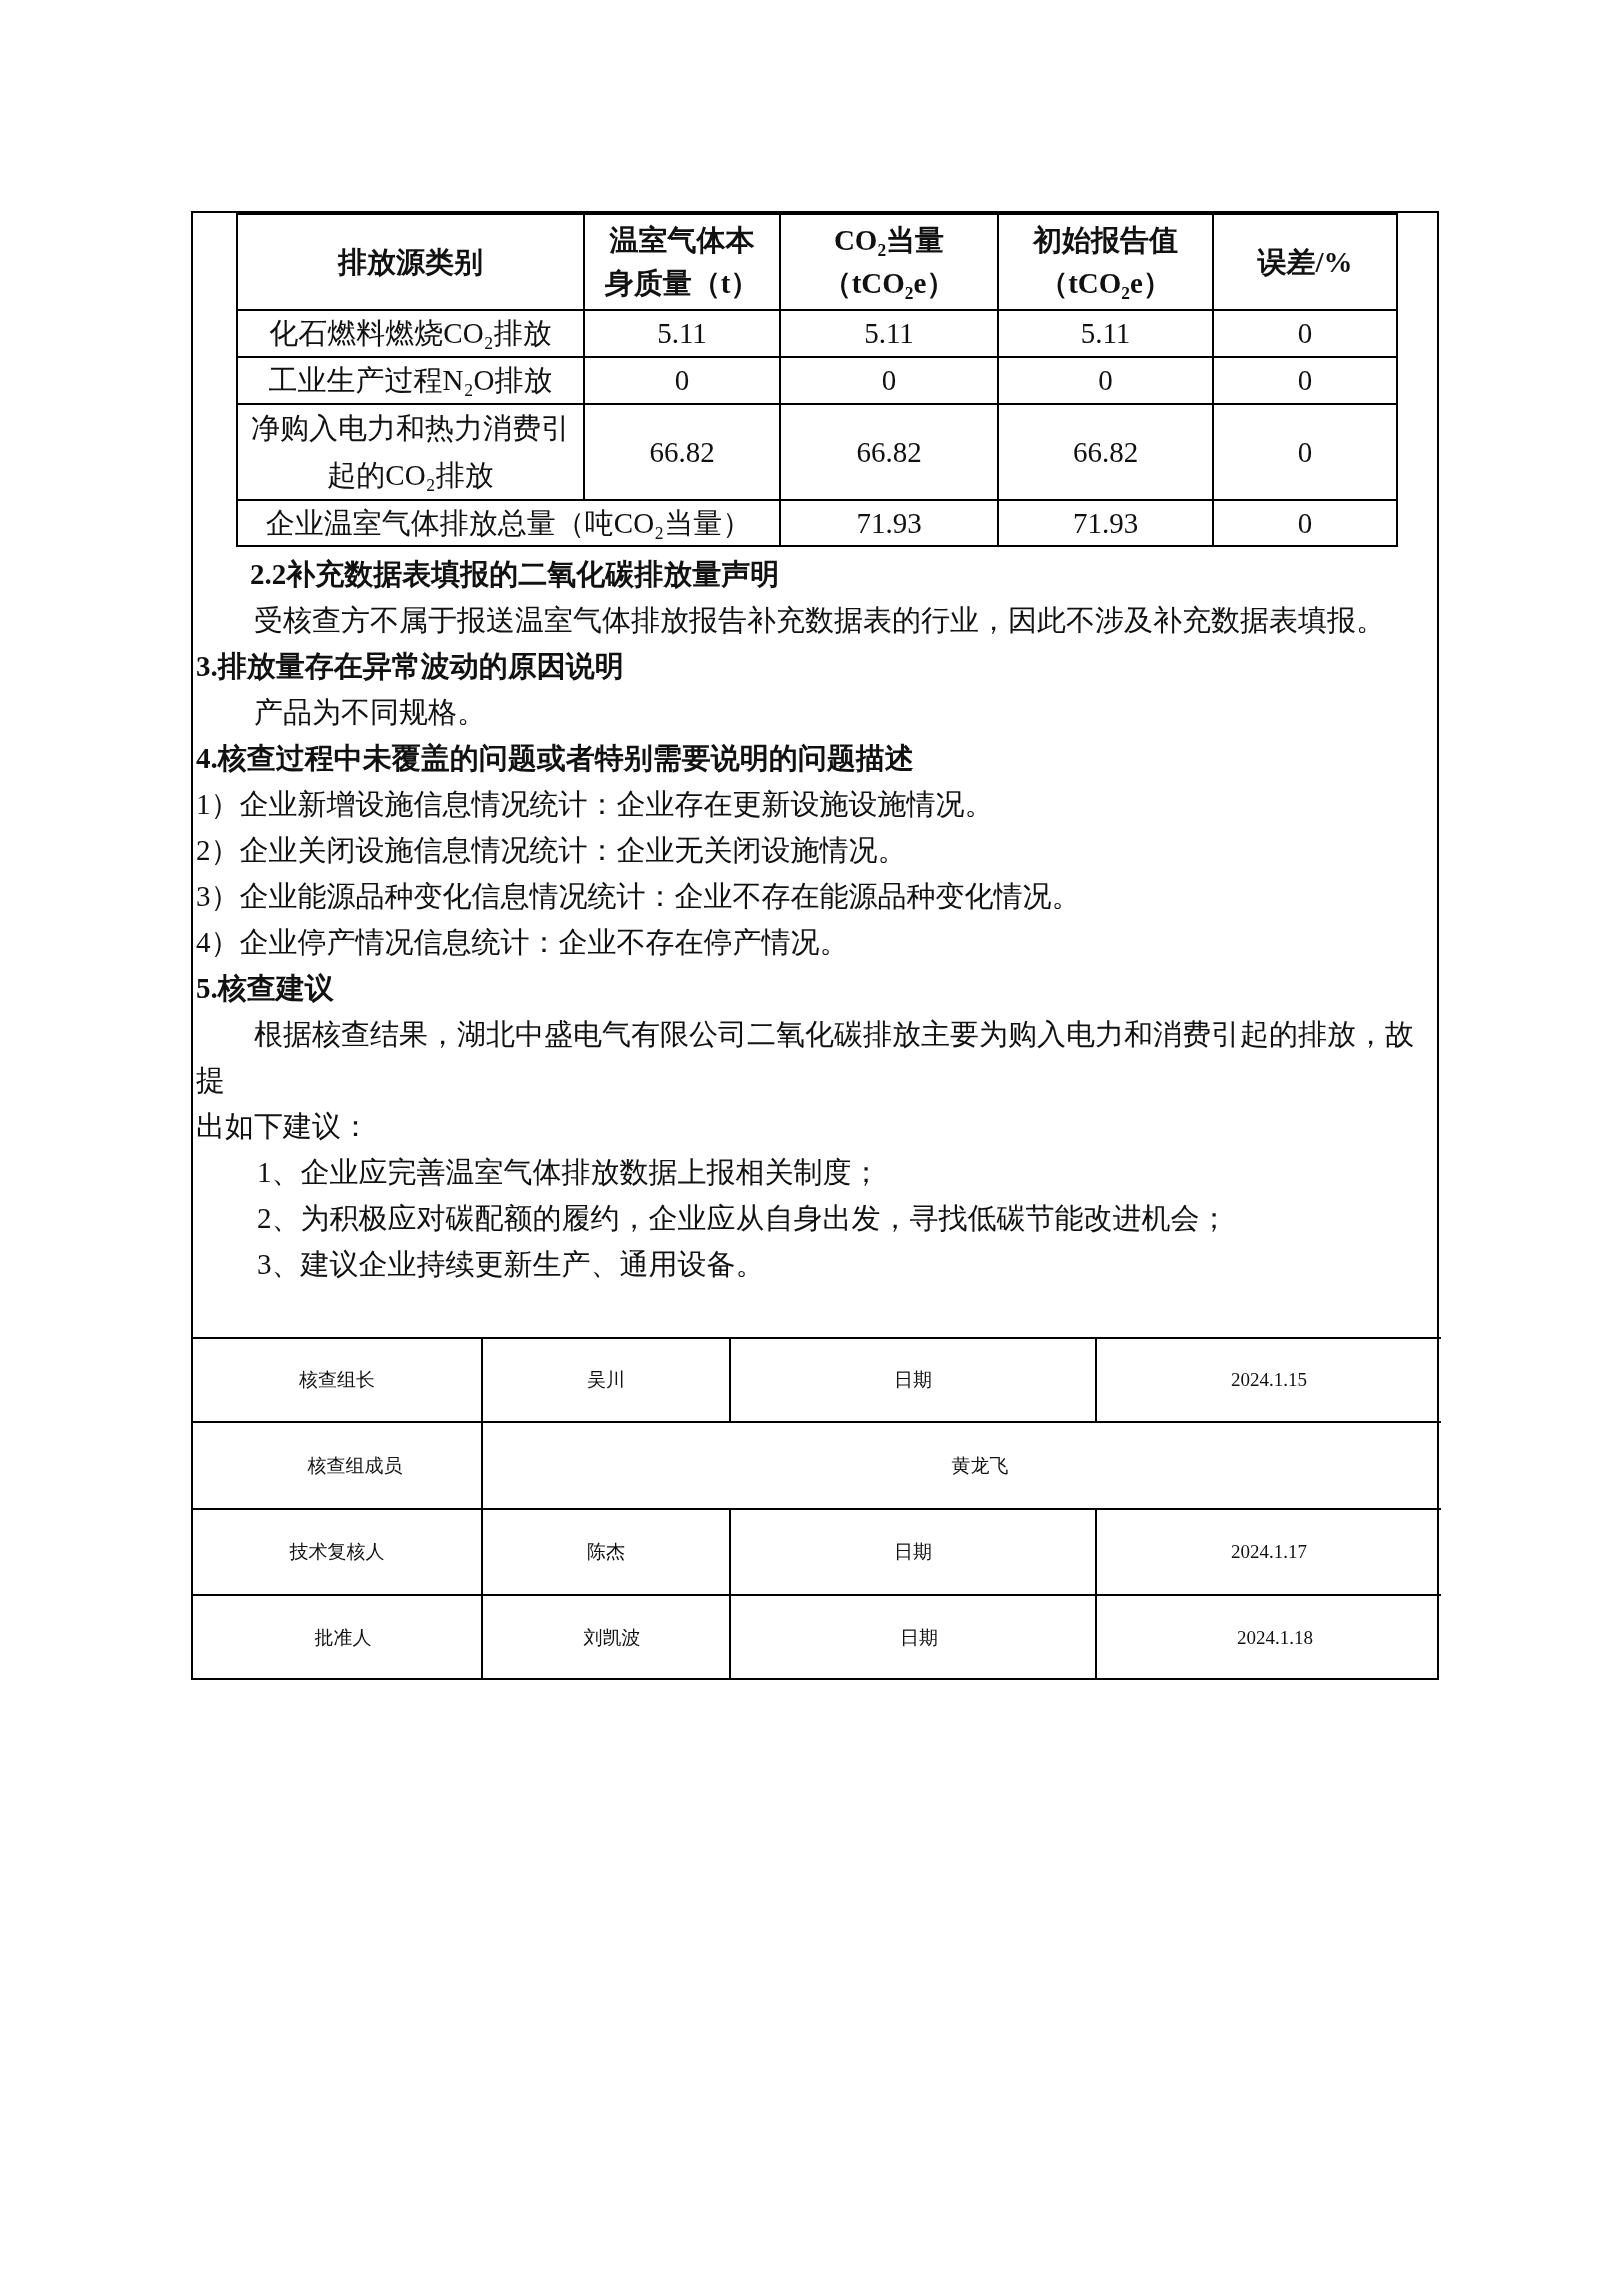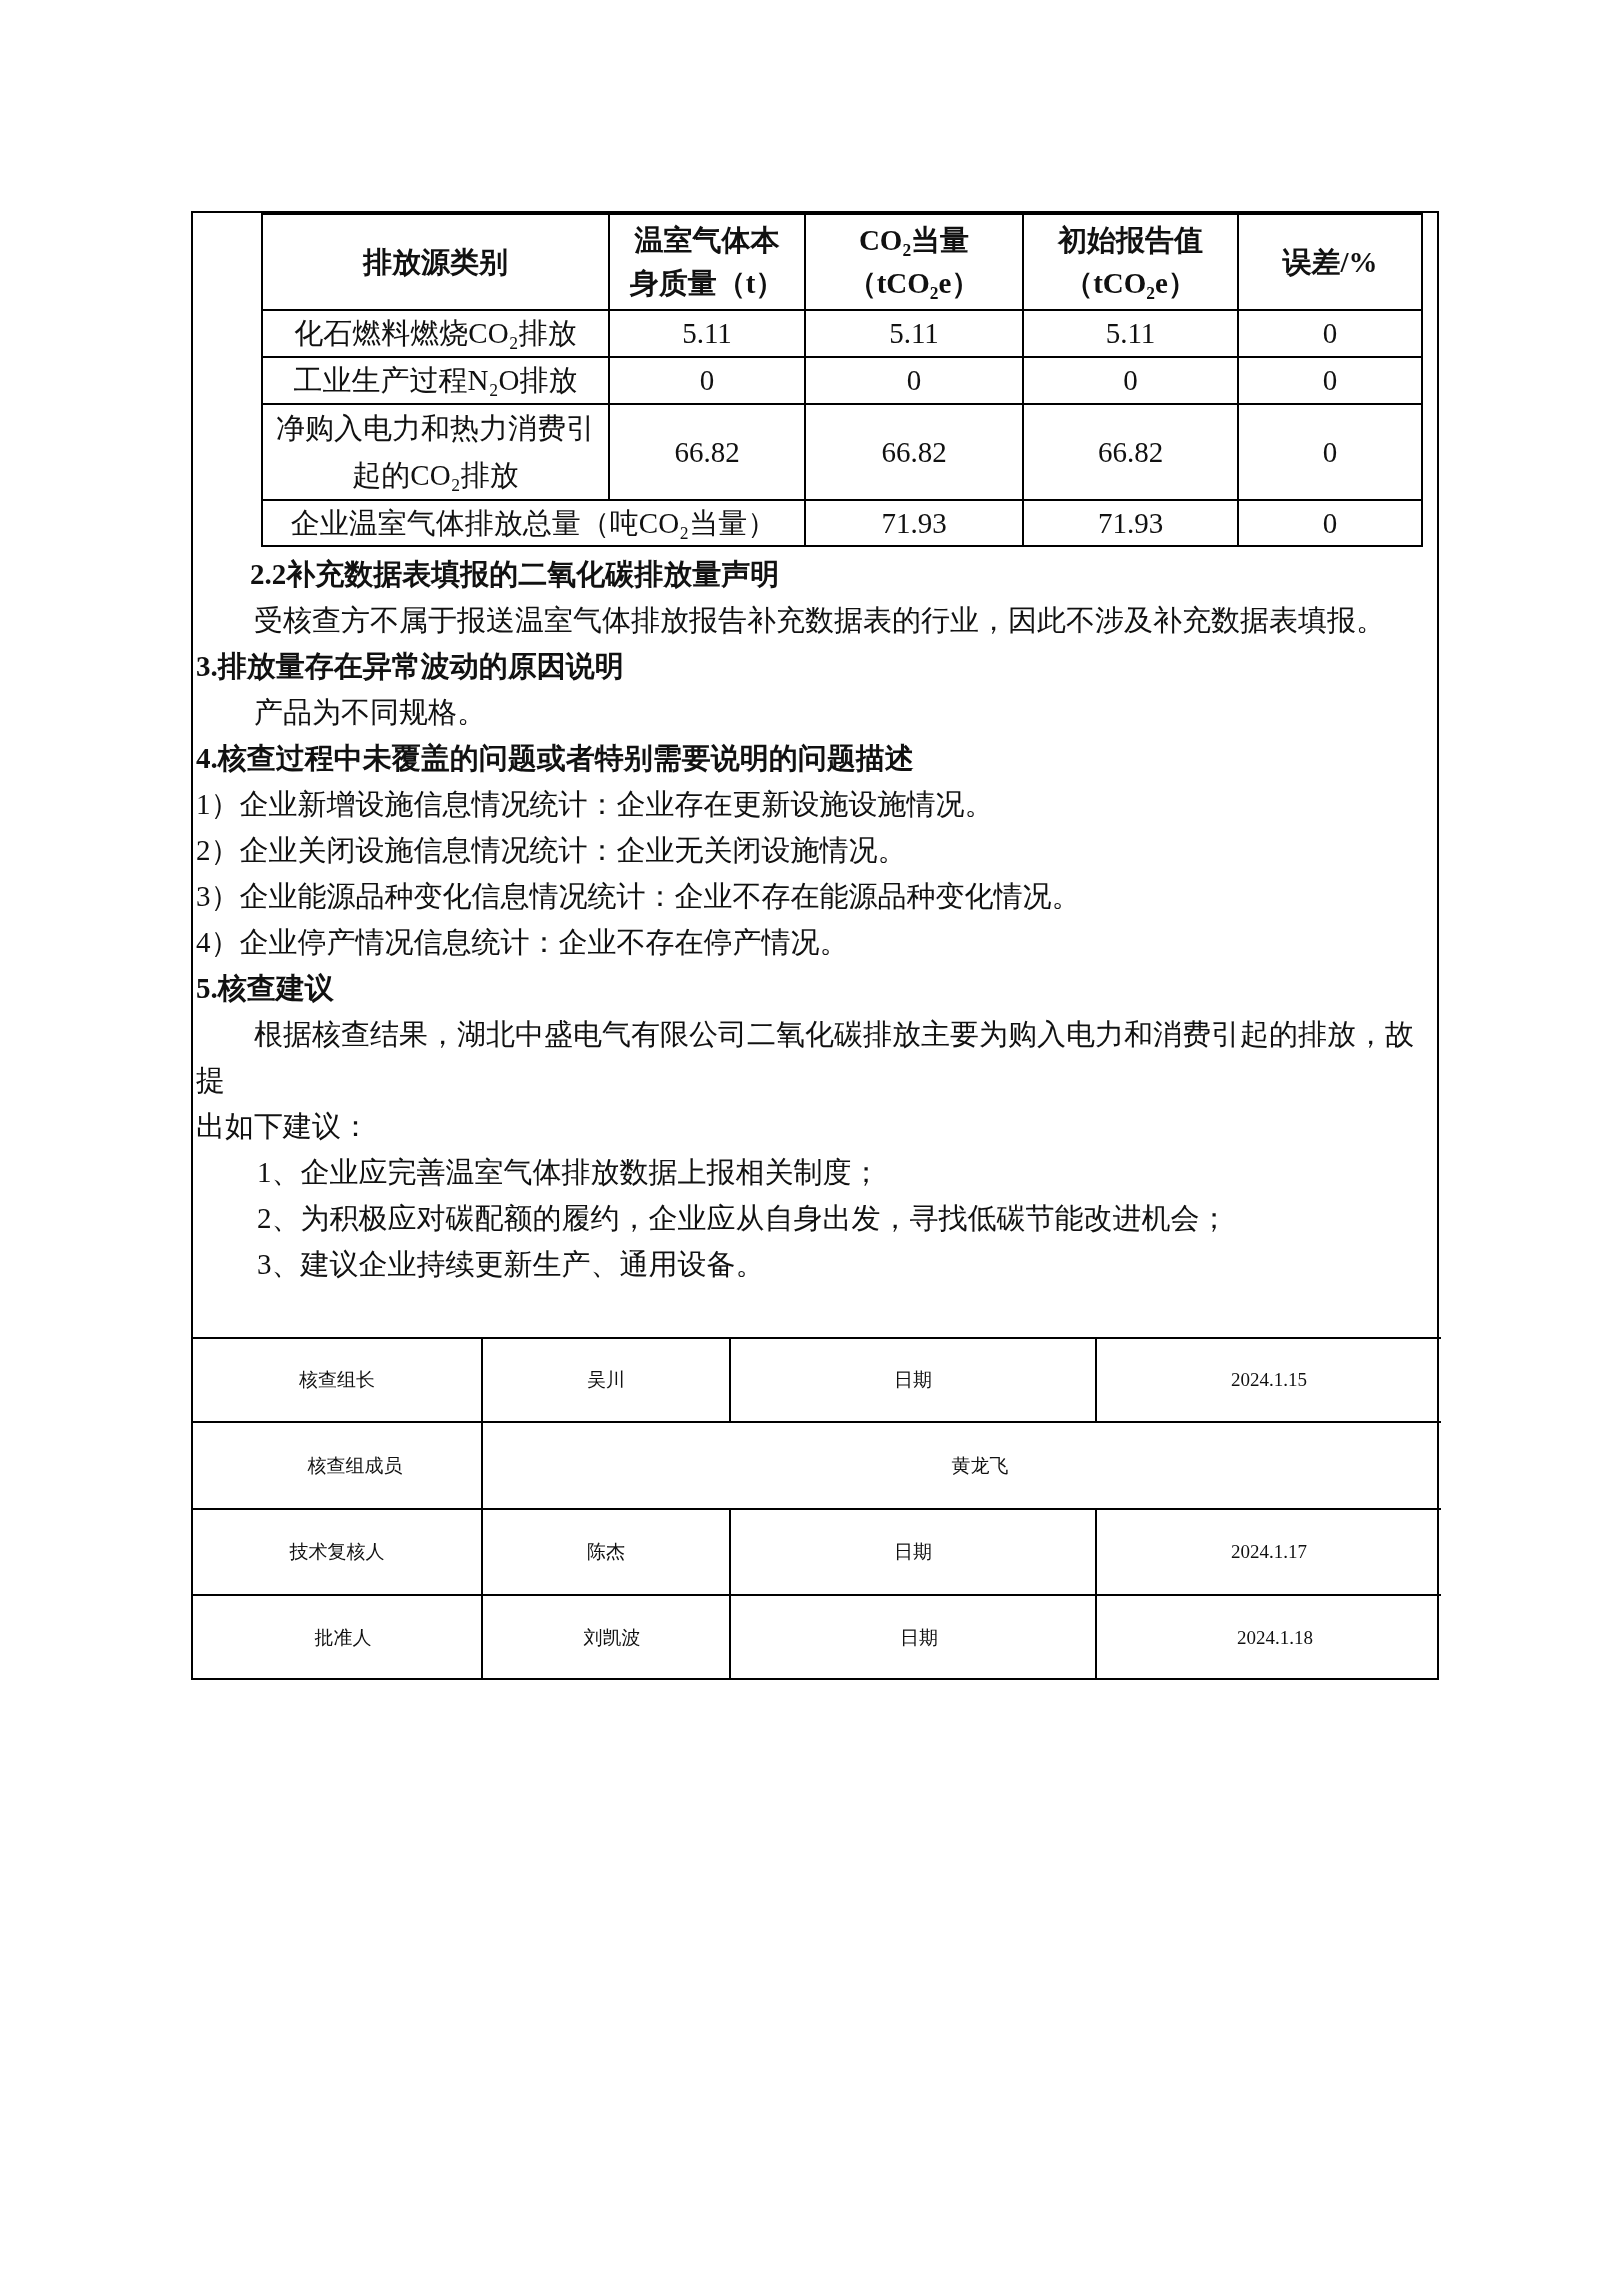--- a/index.html
+++ b/index.html
@@ -16,21 +16,21 @@
   .outer {
     position:absolute; left:191px; top:211px;
     width:1248px; height:1469px;
     border:2px solid #000;
   }
   .content-cell { width:100%; height:1124px; }
 
   
   table.emission {
     border-collapse:collapse;
-    margin-left:68px;
+    margin-left:43px;
     width:1160px;
     table-layout:fixed;
   }
   table.emission td, table.emission th {
     border:2px solid #000;
     text-align:center; vertical-align:middle;
     font-size:29px;
     white-space:pre-line;
     padding:0 3.9px;
   }

